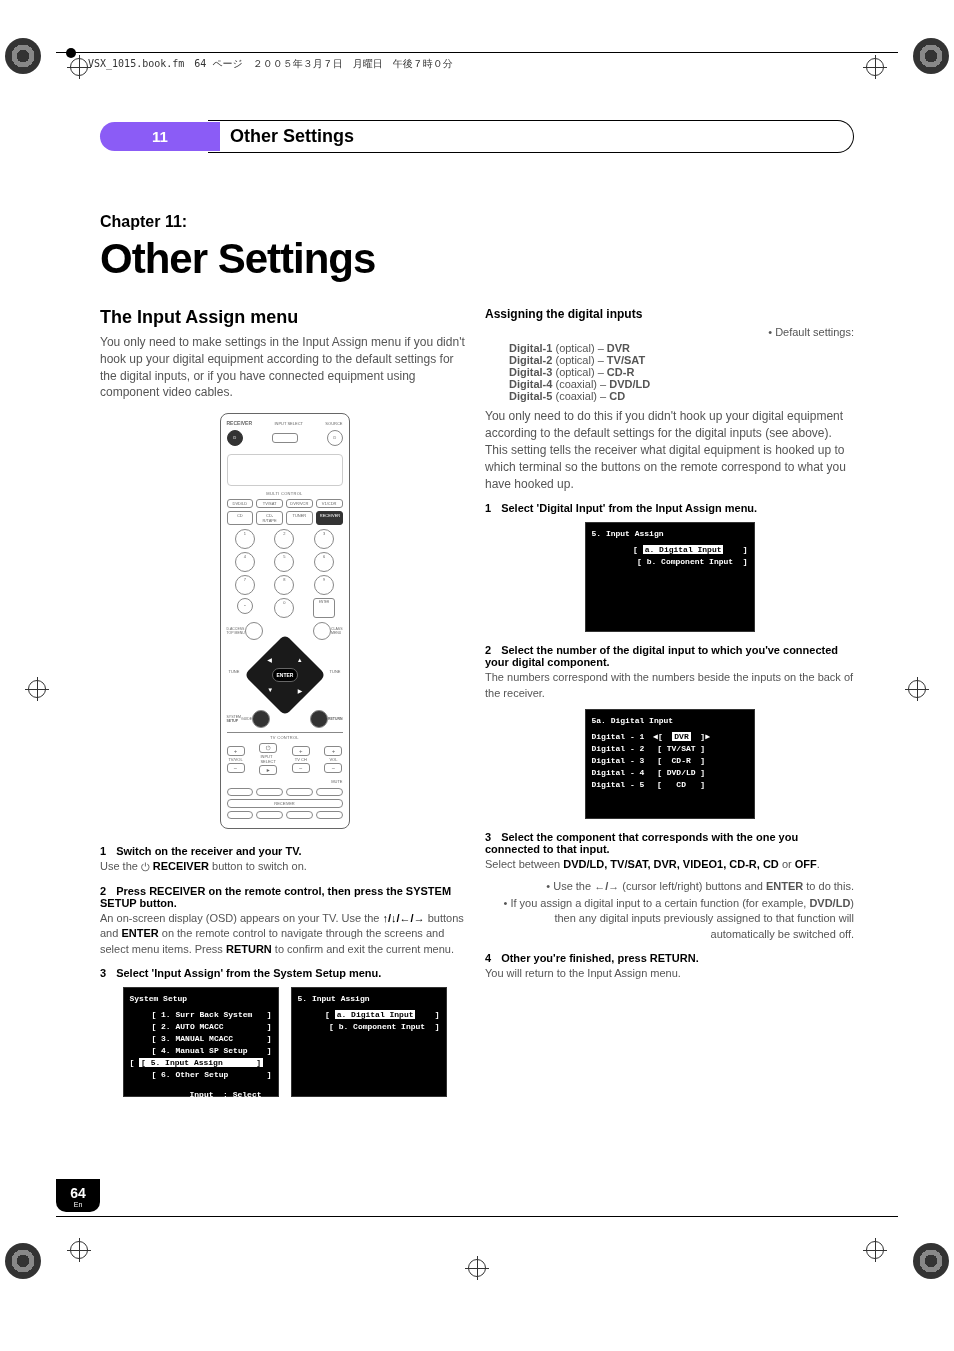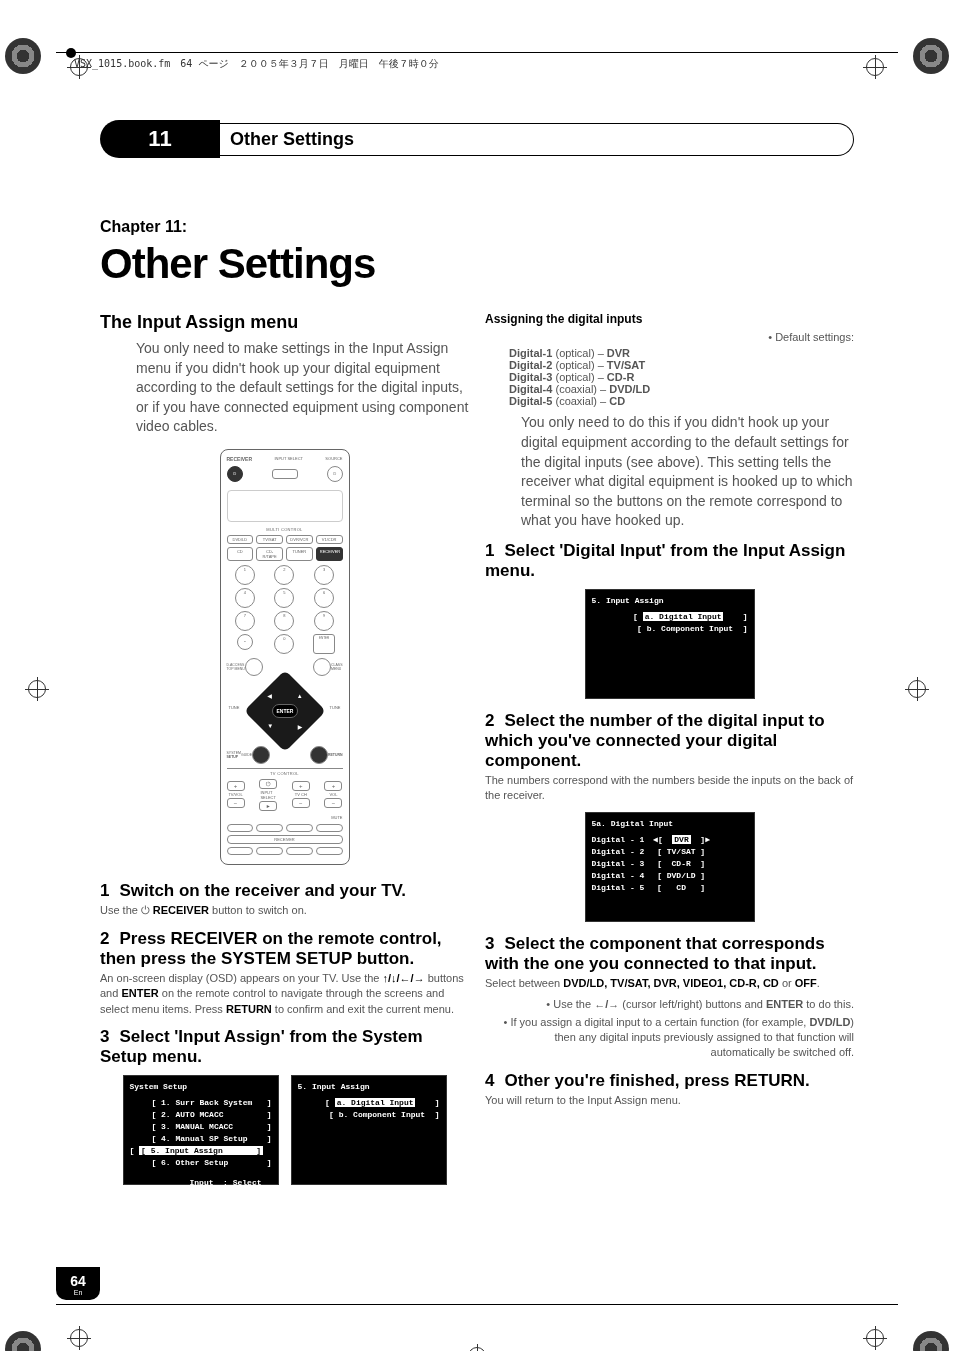--- a/index.html
+++ b/index.html
@@ -57,33 +57,33 @@
     .header-bar::before {
       content: '';
       position: absolute;
       left: 10px;
       top: -5px;
       width: 10px;
       height: 10px;
       background: #000;
       border-radius: 50%;
     }
-    .header-text { margin-left: 18px; font-family: 'MS Gothic', monospace; color: #333; }
+    .header-text { margin-left: 32px; font-family: 'MS Gothic', monospace; color: #333; }
     .page { padding: 120px 100px 60px 100px; }
     .chapter-head {
       display: flex;
       align-items: center;
       gap: 0;
       margin-bottom: 60px;
     }
     .chapter-badge {
-      background: #000000;
+      background: #8b5cf6;
       color: #fff;
       font-weight: bold;
-      font-size: 22px;
+      font-size: 15px;
       border-radius: 20px 0 0 20px;
       width: 120px;
       padding: 6px 0;
       text-align: center;
       position: relative;
       z-index: 1;
     }
     .chapter-title-pill {
       border: 1px solid #000;
       border-left: none;
@@ -110,28 +110,27 @@
       display: flex;
       gap: 16px;
     }
     .col { flex: 1; }
     .section-title {
       font-size: 18px;
       font-weight: bold;
       margin-bottom: 6px;
     }
     .body-text {
-      font-size: 14px;
+      font-size: 12px;
       color: #555;
       line-height: 1.4;
       margin-bottom: 8px;
-      margin-left: 36px;
     }
     .step-title {
-      font-size: 17px;
+      font-size: 11px;
       font-weight: bold;
       margin-top: 10px;
       margin-bottom: 2px;
     }
     .step-title .num { margin-right: 10px; }
     .step-body {
       font-size: 11px;
       color: #555;
       line-height: 1.4;
       margin-bottom: 6px;

